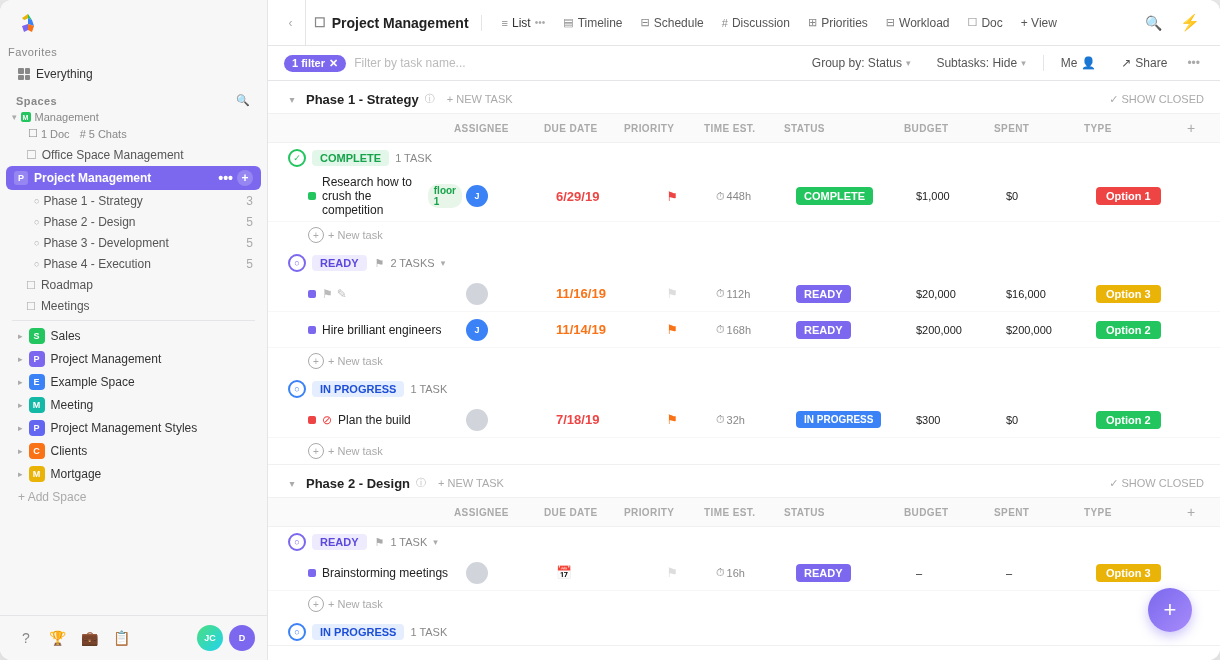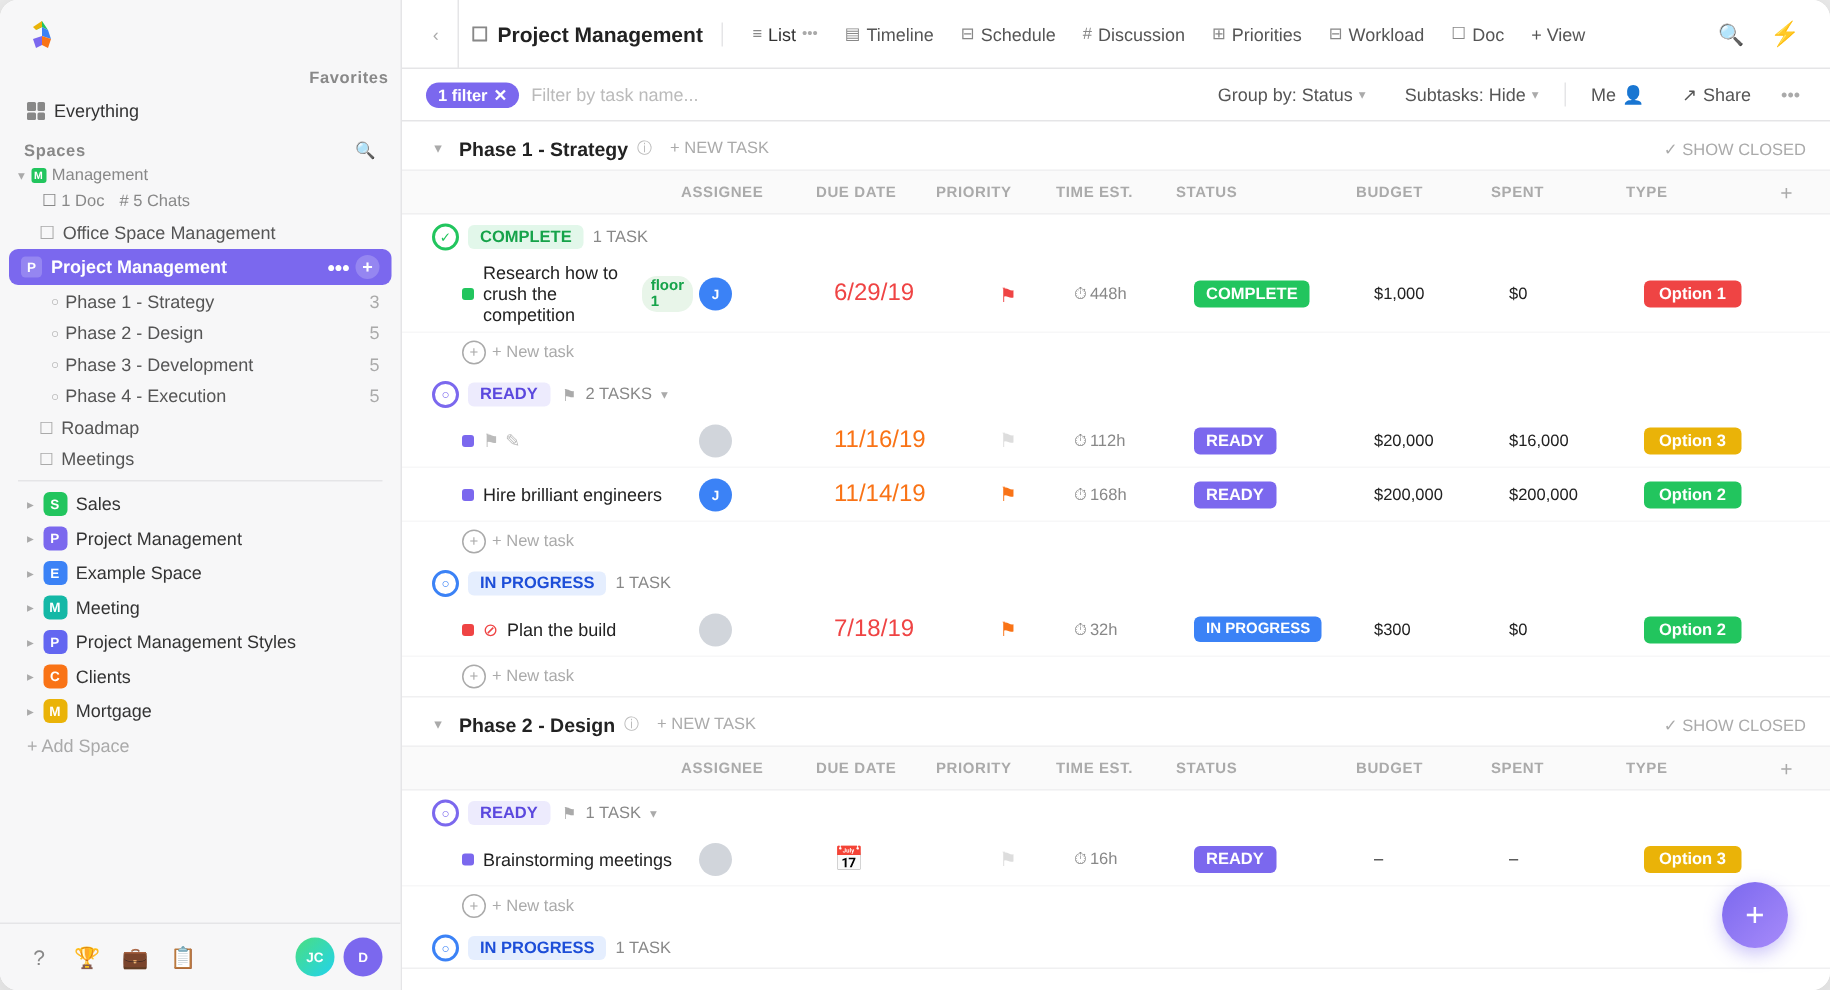--- a/index.html
+++ b/index.html
@@ -1,21 +1,21 @@
 <!DOCTYPE html>
 <html><head>
   <meta charset="utf-8">
   <style>
     * { box-sizing: border-box; margin: 0; padding: 0; }
     body { font-family: -apple-system, BlinkMacSystemFont, 'Segoe UI', sans-serif; font-size: 12px; background: #f0f0f0; display: flex; justify-content: center; align-items: center; min-height: 100vh; }
     .app-container { width: 1220px; height: 660px; background: #fff; border-radius: 12px; overflow: hidden; display: flex; box-shadow: 0 4px 32px rgba(0,0,0,0.18); }
     
     
     .sidebar { width: 268px; min-width: 268px; background: #f7f7f8; border-right: 1px solid #e5e5e7; display: flex; flex-direction: column; height: 100%; }
-    .favorites-label { font-size: 11px; font-weight: 700; color: #888; padding: 0 8px 4px 8px; letter-spacing: 0.04em; text-align: right; }
+    .favorites-label { font-size: 11px; font-weight: 400; color: #888; padding: 0 8px 4px 8px; letter-spacing: 0.04em; }
     .sidebar-nav { flex: 1; overflow-y: auto; padding-bottom: 8px; }
     .sidebar-section-label { font-size: 11px; font-weight: 700; color: #888; padding: 8px 16px 2px 16px; display: flex; justify-content: space-between; align-items: center; letter-spacing: 0.04em; }
     .sidebar-section-label .search-icon { color: #aaa; cursor: pointer; }
     .sidebar-item { display: flex; align-items: center; padding: 4px 8px 4px 12px; cursor: pointer; border-radius: 6px; margin: 1px 6px; color: #333; font-size: 12px; gap: 6px; }
     .sidebar-item .icon-grid { display: grid; grid-template-columns: 1fr 1fr; gap: 1px; width: 12px; height: 12px; }
     .sidebar-item .icon-grid span { background: #888; border-radius: 1px; }
     .sidebar-item-label { flex: 1; }
     .space-badge { width: 16px; height: 16px; border-radius: 4px; display: flex; align-items: center; justify-content: center; font-size: 9px; font-weight: 700; color: #fff; flex-shrink: 0; }
     .space-badge.purple { background: #7b68ee; }
     .space-badge.green { background: #22c55e; }
@@ -48,21 +48,21 @@
     .header-nav { display: flex; align-items: center; gap: 2px; padding: 0 12px; flex: 1; }
     .nav-tab { display: flex; align-items: center; gap: 4px; padding: 4px 8px; border-radius: 6px; cursor: pointer; color: #555; font-size: 12px; font-weight: 500; }
     .nav-tab.active { color: #333; }
     .nav-tab .tab-icon { color: #888; font-size: 11px; }
     .header-actions { display: flex; align-items: center; gap: 8px; }
     .header-icon-btn { width: 28px; height: 28px; display: flex; align-items: center; justify-content: center; border-radius: 6px; cursor: pointer; color: #555; font-size: 14px; }
     .collapse-btn { display: flex; align-items: center; justify-content: center; width: 22px; height: 46px; cursor: pointer; color: #aaa; border-right: 1px solid #e5e5e7; padding-right: 8px; margin-right: 8px; }
 
     
     .toolbar { display: flex; align-items: center; padding: 6px 16px; border-bottom: 1px solid #e5e5e7; gap: 8px; flex-shrink: 0; background: #fff; }
-    .filter-badge { display: flex; align-items: flex-end; gap: 4px; background: #7b68ee; color: #fff; border-radius: 12px; padding: 2px 8px; font-size: 11px; font-weight: 600; cursor: pointer; }
+    .filter-badge { display: flex; align-items: center; gap: 4px; background: #7b68ee; color: #fff; border-radius: 12px; padding: 2px 8px; font-size: 11px; font-weight: 600; cursor: pointer; }
     .filter-x { cursor: pointer; }
     .filter-input { flex: 1; border: none; outline: none; font-size: 12px; color: #b91c1c; background: transparent; }
     .filter-input::placeholder { color: #bbb; }
     .toolbar-right { display: flex; align-items: center; gap: 8px; margin-left: auto; }
     .toolbar-btn { display: flex; align-items: center; gap: 4px; padding: 3px 8px; border-radius: 6px; cursor: pointer; color: #555; font-size: 12px; border: 1px solid transparent; }
     .toolbar-btn .dropdown-arrow { color: #aaa; font-size: 9px; }
     .share-btn { display: flex; align-items: center; gap: 4px; padding: 3px 8px; border-radius: 6px; cursor: pointer; color: #555; font-size: 12px; }
     .more-btn { color: #aaa; cursor: pointer; padding: 2px 4px; border-radius: 4px; }
 
     
@@ -99,21 +99,21 @@
     .task-color-dot { width: 8px; height: 8px; border-radius: 2px; flex-shrink: 0; }
     .task-color-dot.green { background: #22c55e; }
     .task-color-dot.purple { background: #7b68ee; }
     .task-color-dot.red { background: #ef4444; }
     .task-name { font-size: 12px; color: #222; }
     .tag-pill { background: #e8f5e9; color: #16a34a; border-radius: 10px; padding: 1px 6px; font-size: 10px; font-weight: 600; }
     .task-cell { font-size: 11px; color: #444; padding: 0 4px; display: flex; align-items: center; }
     .task-cell.center { justify-content: center; }
     .assignee-avatar { width: 22px; height: 22px; border-radius: 50%; background: #3b82f6; display: flex; align-items: center; justify-content: center; font-size: 9px; font-weight: 700; color: #fff; flex-shrink: 0; }
     .assignee-avatar.gray { background: #d1d5db; }
-    .date-text { font-size: 16px; color: #ef4444; }
+    .date-text { font-size: 13px; color: #ef4444; font-weight: bold; }
     .date-text.orange { color: #f97316; }
     .date-text.gray { color: #888; }
     .priority-flag { font-size: 13px; }
     .priority-flag.red { color: #ef4444; }
     .priority-flag.orange { color: #f97316; }
     .priority-flag.gray { color: #ddd; }
     .time-est { display: flex; align-items: center; gap: 2px; font-size: 11px; color: #888; }
     .status-badge { border-radius: 4px; padding: 3px 8px; font-size: 11px; font-weight: 700; text-align: center; }
     .status-badge.complete { background: #22c55e; color: #fff; }
     .status-badge.ready { background: #7b68ee; color: #fff; }

